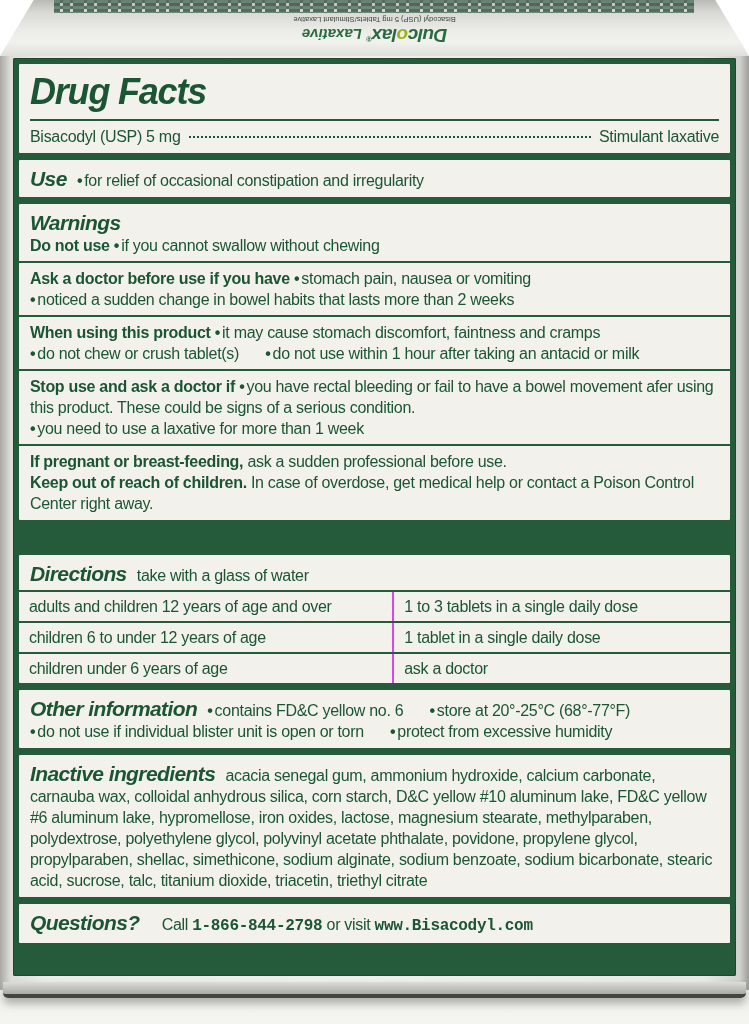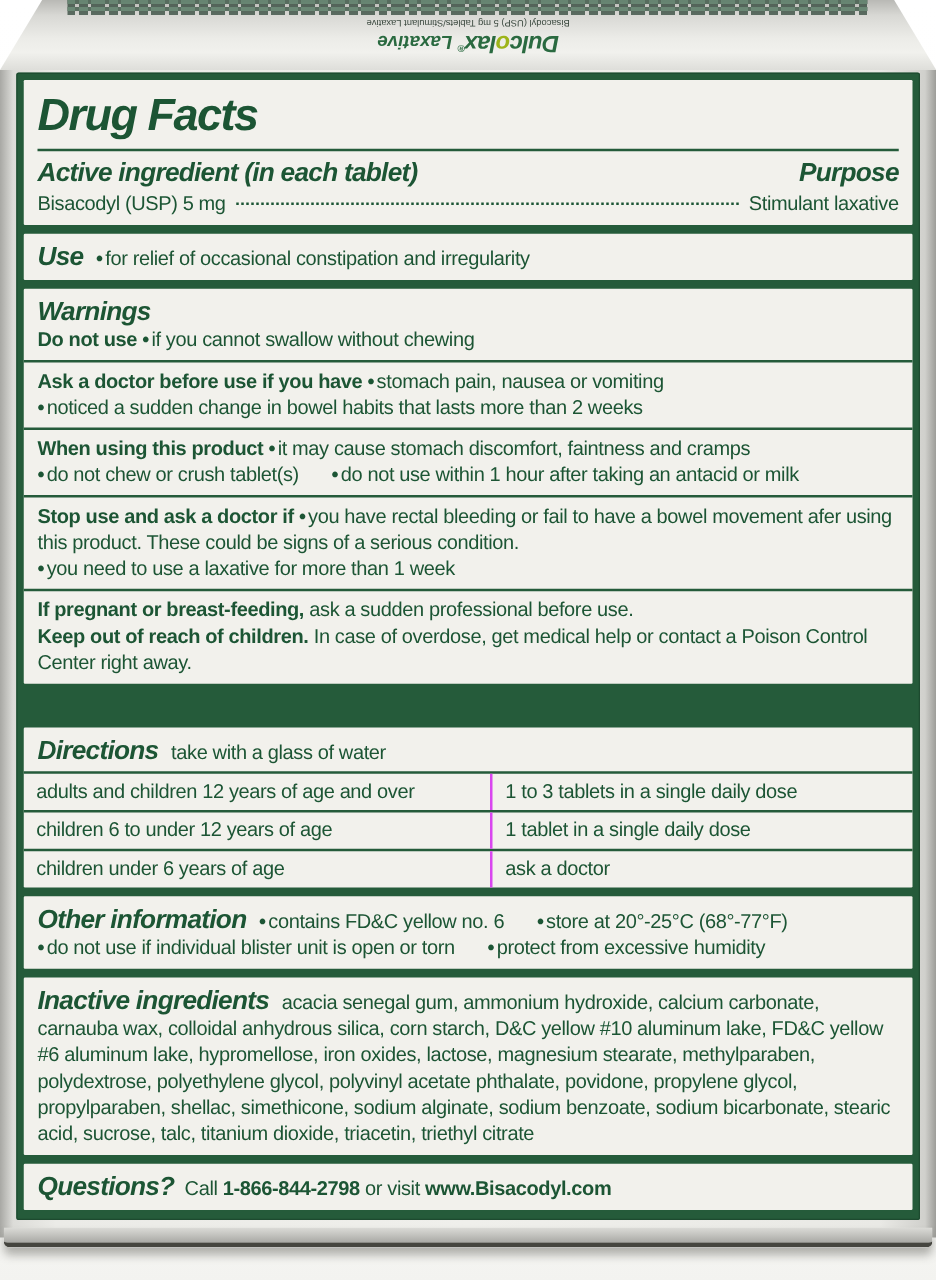--- a/index.html
+++ b/index.html
@@ -77,22 +77,22 @@
   .gap-right{margin-right:22px;}
   .divider{height:2px;background:#255B3A;margin:5px -11px;}
   .line{margin:0;}
   
   .dir-head{padding-bottom:4px;}
   .note{font-size:16px;letter-spacing:-0.3px;}
   .dir-row{display:grid;grid-template-columns:52.5% 1fr;border-top:2px solid #255B3A;margin:0 -11px;}
   .dir-cell{padding:4px 10px;}
   .dir-cell.dose{border-left:2px solid #d946ef;}
   
-  .q-line .h2{margin-right:4px;}
-  .strong{font-weight:bold;}
+  .q-line .h2{margin-right:18px;}
+  .strong{font-weight:bold;font-family:Liberation Mono, monospace;}
   .inactive-text{line-height:21px;}
 </style>
 </head>
 <body>
 
 <div class="box-top">
   <div class="flap-content">
     <div class="flap-brand">
       <span>Dulc</span><span class="brand-o">o</span><span>lax</span><span class="reg">®</span>
       <span class="word2">Laxative</span>
@@ -101,24 +101,20 @@
     <div class="tiny-rows"></div>
   </div>
 </div>
 
 <div class="box-front">
   <div class="label">
 
     <div class="sec">
       <div class="df-title">Drug Facts</div>
       <div class="rule"></div>
-      <div class="row-between">
-        <span class="h2">Active ingredient (in each tablet)</span>
-        <span class="h2">Purpose</span>
-      </div>
       <div class="ing-line">
         <span>Bisacodyl (USP) 5 mg</span>
         <span class="leader"></span>
         <span>Stimulant laxative</span>
       </div>
     </div>
 
     <div class="sec">
       <div class="line">
         <span class="h2 inline">Use</span>

